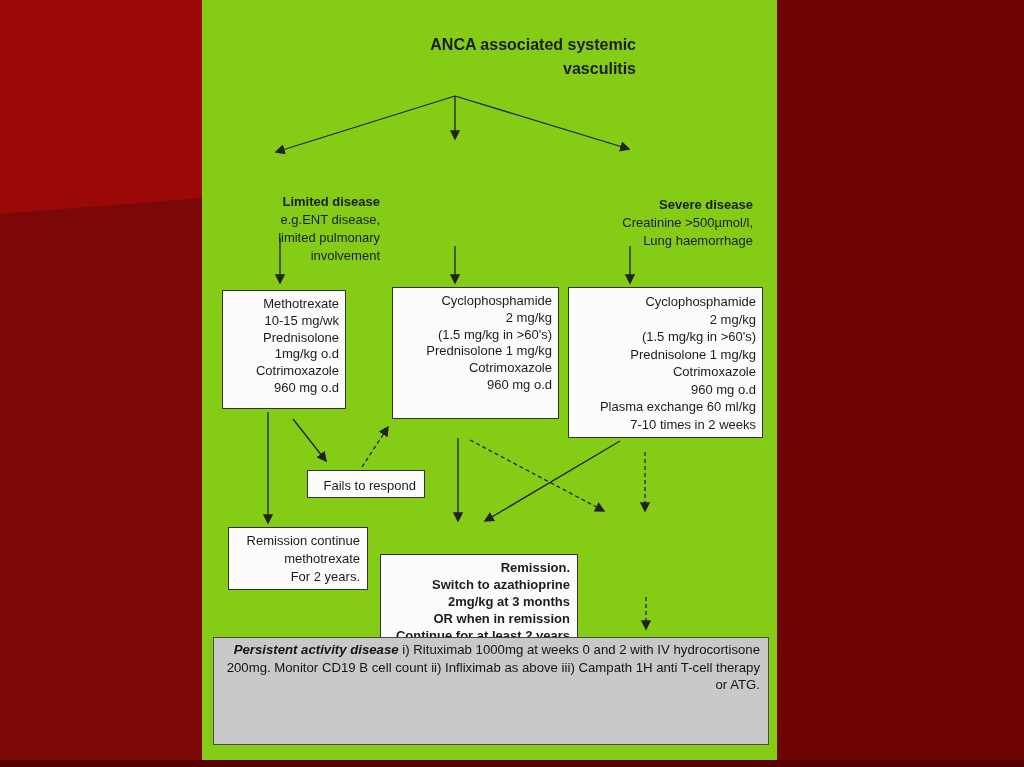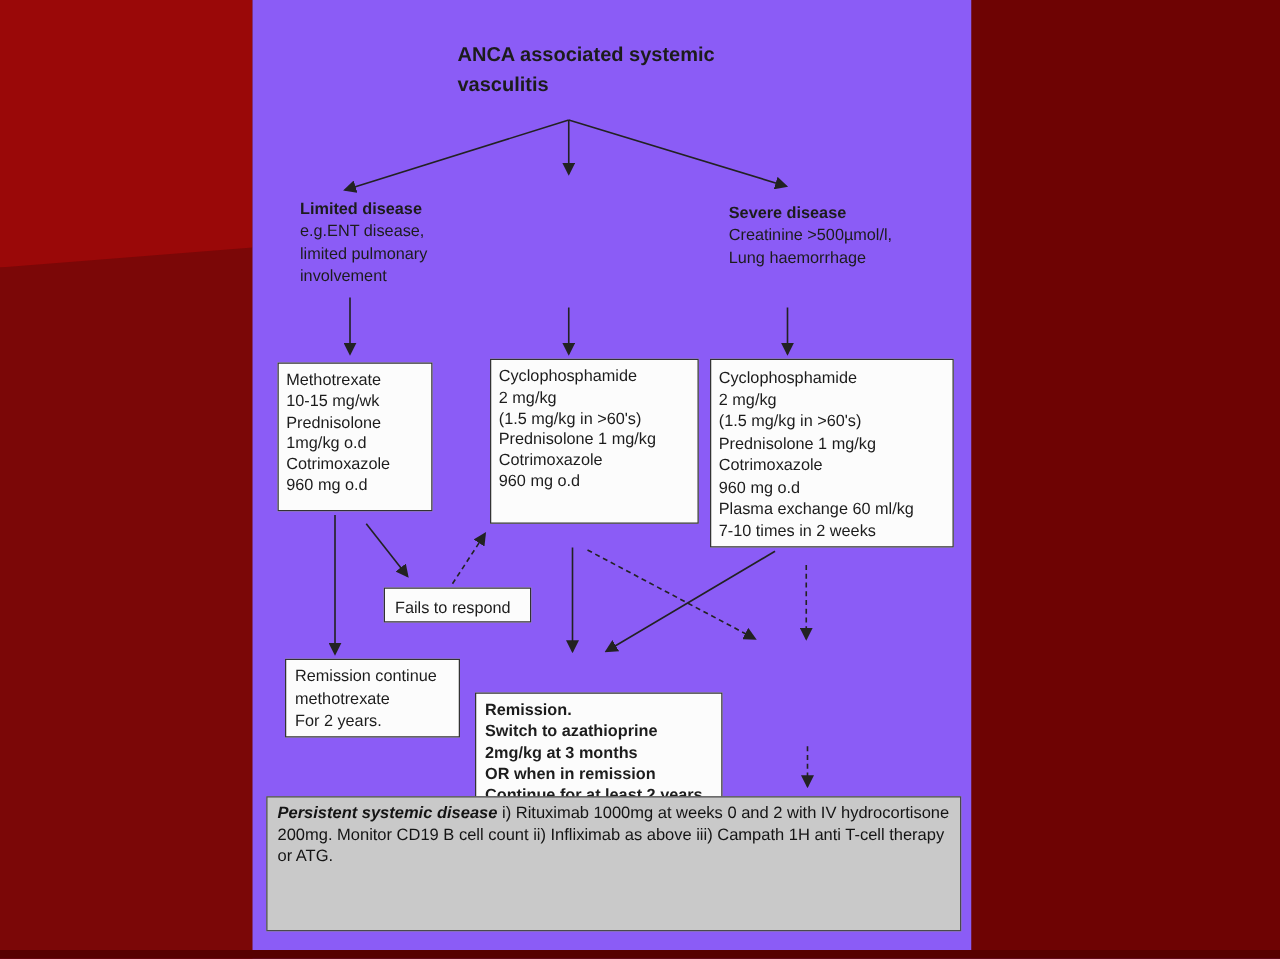--- a/index.html
+++ b/index.html
@@ -6,25 +6,25 @@
   html,body { width:1024px; height:767px; overflow:hidden; }
   body {
     position:relative;
     font-family:"Liberation Sans","DejaVu Sans",sans-serif;
     background:#6e0303;
   }
   .bg-left { position:absolute; left:0; top:0; width:202px; height:767px; background:#7b0707; }
   .bg-left-top { position:absolute; left:0; top:0; width:202px; height:230px; background:#9a0808;
     clip-path:polygon(0 0,202px 0,202px 198px,0 214px); }
   .bg-bottom-strip { position:absolute; left:0; top:760px; width:1024px; height:7px; background:#560101; }
-  .slide { position:absolute; left:202px; top:0; width:575px; height:760px; background:#8b5cf6; color:#1c1c1c; }
+  .slide { position:absolute; left:202px; top:0; width:575px; height:760px; background:#84cc16; color:#1c1c1c;text-align:right; }
   .abs { position:absolute; }
   .pre { white-space:pre-line; }
   .title { font-weight:bold; font-size:16px; line-height:24px; }
-  .cat-head { font-weight:bold; font-size:13px; line-height:18px; }
+  .cat-head { font-weight:bold; font-size:13px; line-height:18px;margin-top:35px; }
   .cat-detail { font-size:13px; line-height:18px; }
   .tbox { border:1px solid #333; background:#fcfcfc; font-size:13px; line-height:16.8px; padding:5px 6px; }
   .obox { border:1px solid #333; background:#fcfcfc; font-size:13px; line-height:18px; padding:4px 7px; }
   .fails { border:1px solid #333; background:#fcfcfc; font-size:13px; line-height:19px; padding:5px 8px; }
   .notes { border:1px solid #4a4a4a; font-size:13.2px; line-height:17.5px; padding:3px 8px; color:#141414; }
   .lead { font-weight:bold; font-style:italic; }
   svg.arrows { position:absolute; left:0; top:0; pointer-events:none; }
   svg.arrows line { stroke:#222; stroke-width:1.3; }
   svg.arrows line.dash { stroke-dasharray:4 3; }
 </style>
@@ -101,17 +101,17 @@
 methotrexate
 For 2 years.</div>
   <div class="abs obox pre" style="left:178px; top:554px; width:198px; height:90px; line-height:17px;font-weight:bold;">Remission.
 Switch to azathioprine
 2mg/kg at 3 months
 OR when in remission
 Continue for at least 2 years</div>
 
   <div class="abs notes" style="left:11px; top:637px; width:556px; height:108px; background:#c9c9c9;">
     <div>
-      <span class="lead">Persistent systemic disease</span><span> i) Rituximab 1000mg at weeks 0 and 2 with IV hydrocortisone 200mg.  Monitor CD19 B cell count ii) Infliximab as above iii) Campath 1H anti T-cell therapy or ATG.</span>
+      <span class="lead">Persistent activity disease</span><span> i) Rituximab 1000mg at weeks 0 and 2 with IV hydrocortisone 200mg.  Monitor CD19 B cell count ii) Infliximab as above iii) Campath 1H anti T-cell therapy or ATG.</span>
     </div>
   </div>
 
 </div>
 
 </body></html>

